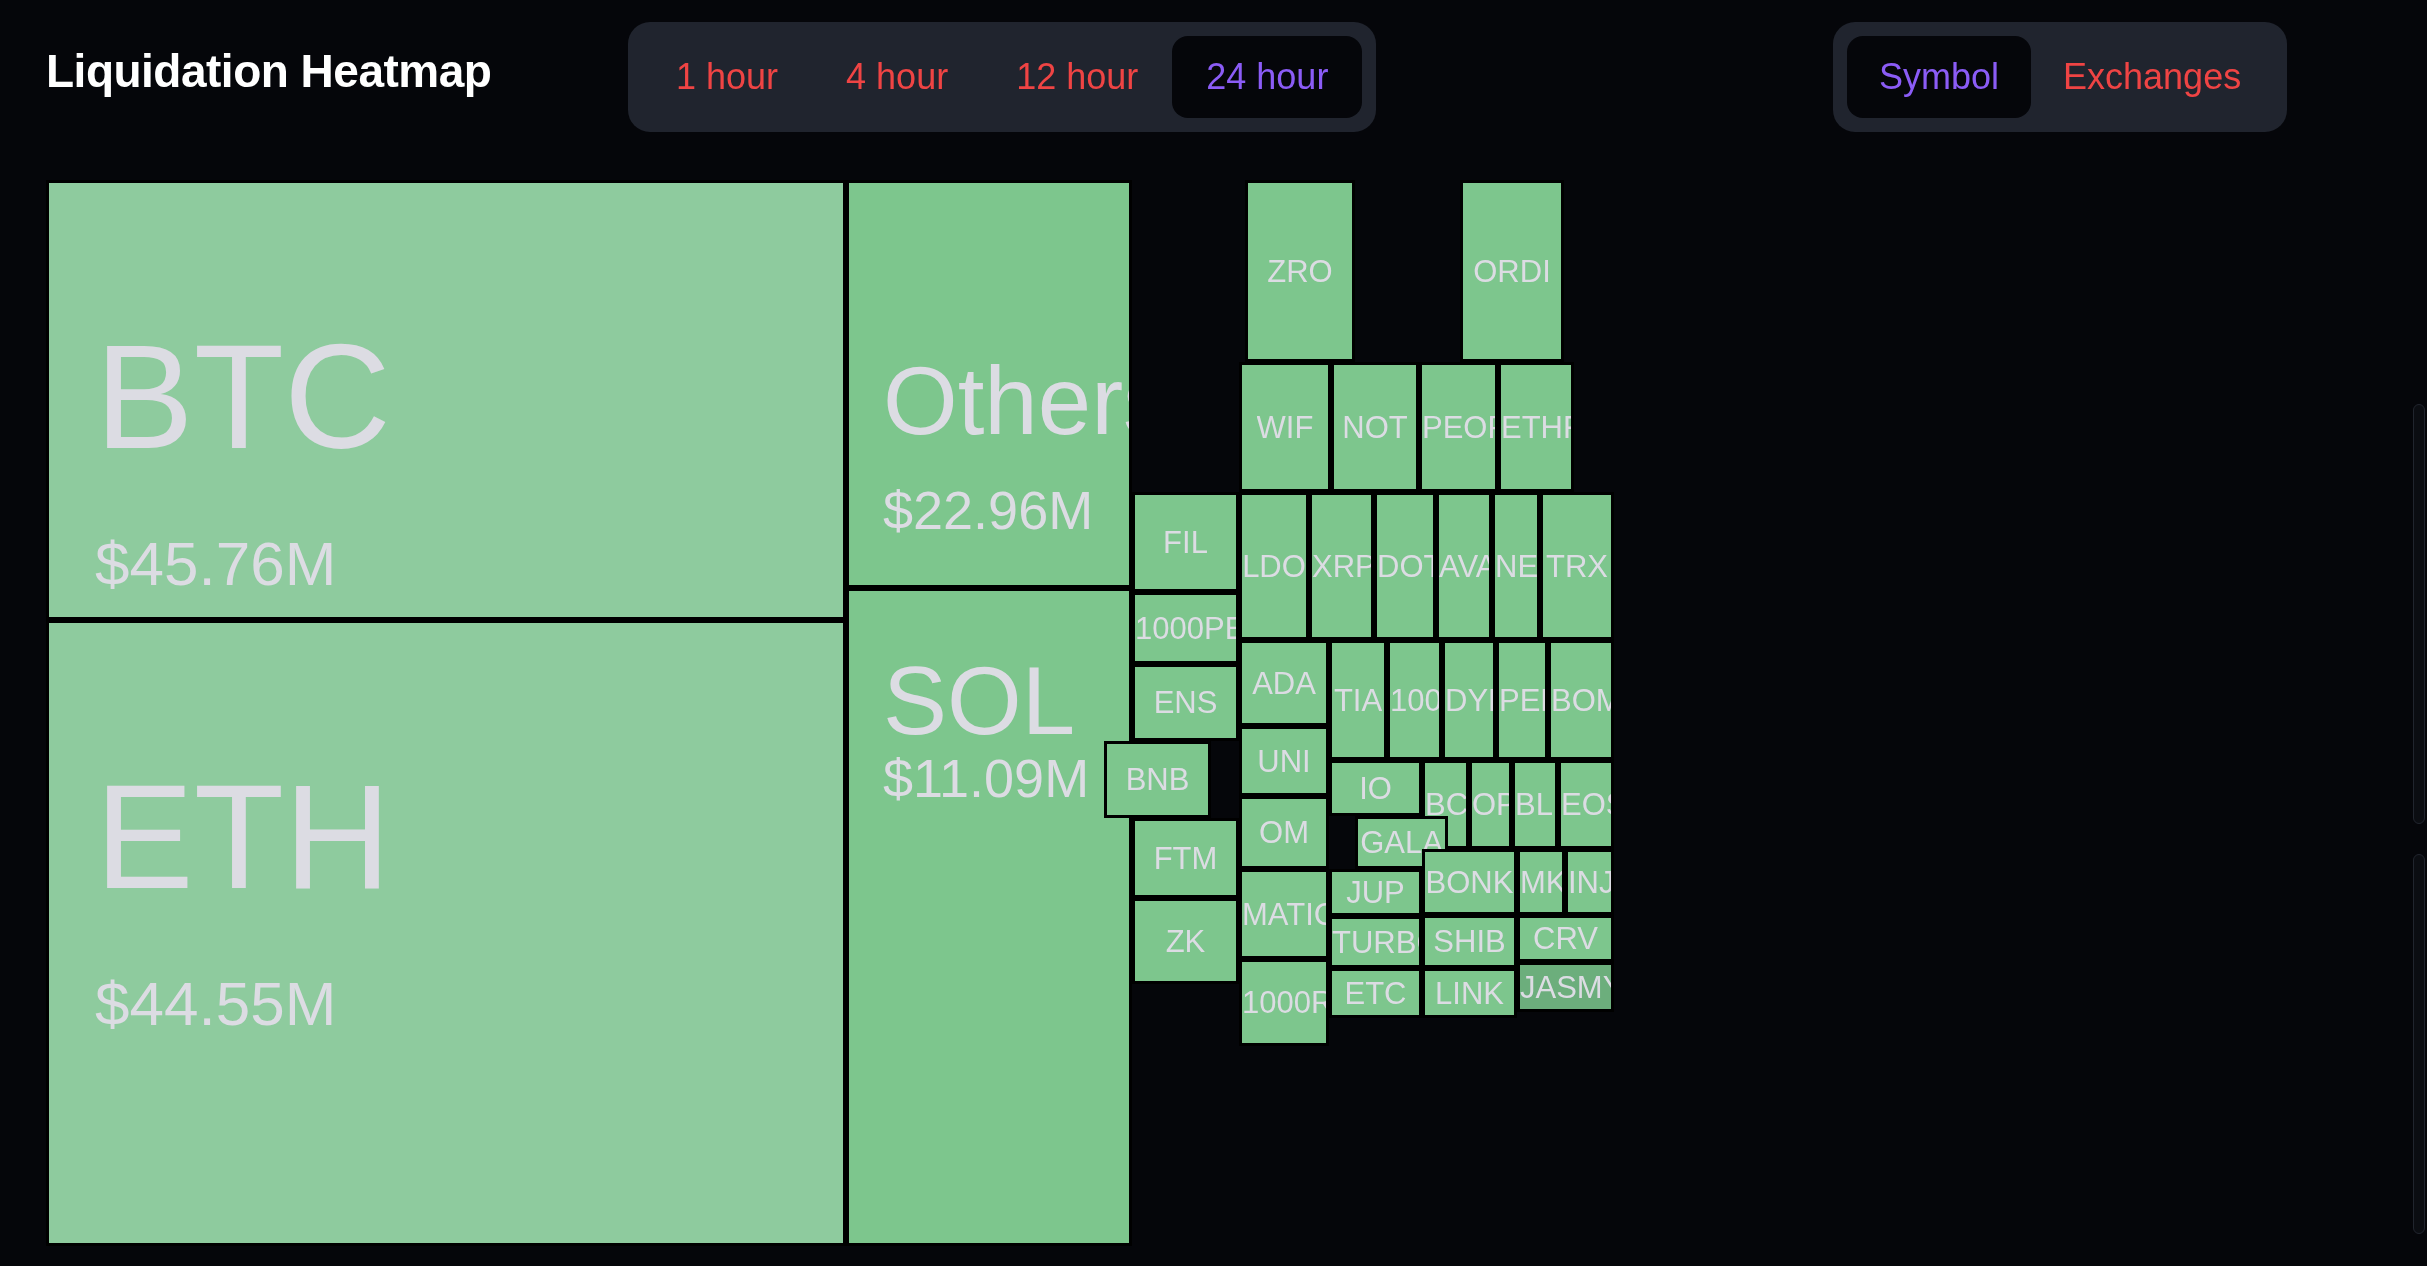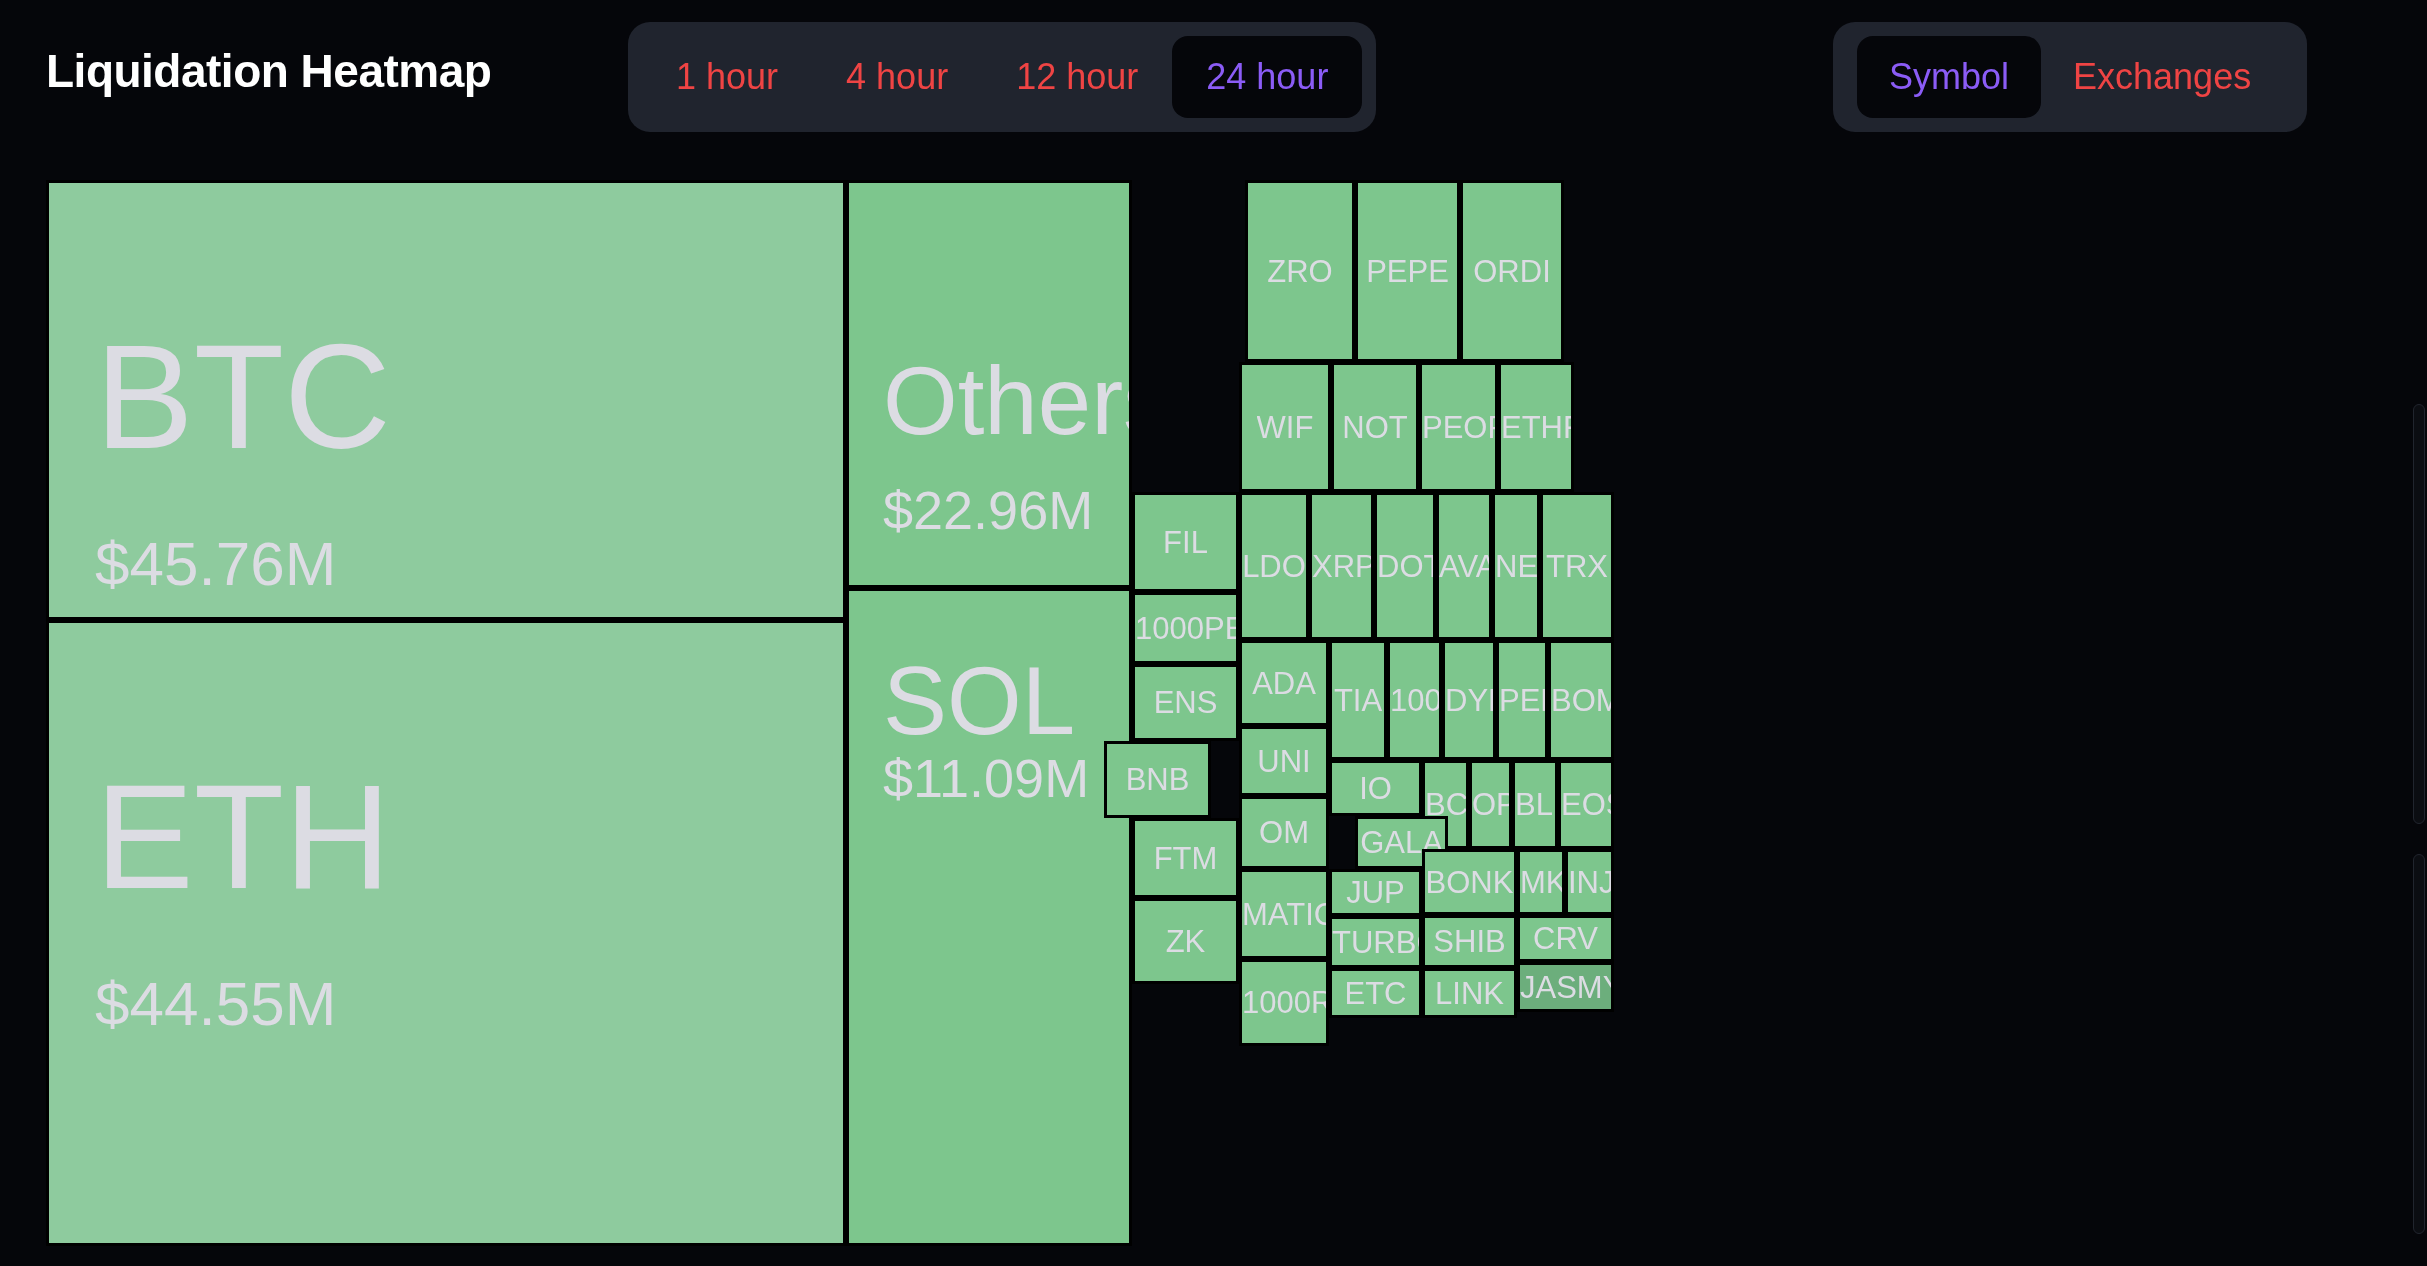--- a/index.html
+++ b/index.html
@@ -20,21 +20,21 @@
     position: absolute; left: 46px; top: 44px;
     font-size: 46px; font-weight: 700; color: #ffffff;
     letter-spacing: -0.5px; white-space: nowrap;
   }
   .segmented {
     position: absolute;
     background: #20242e; border-radius: 22px;
     display: flex; align-items: center;
   }
   #timeframe-tabs { left: 628px; top: 22px; height: 110px; padding: 14px; }
-  #view-tabs { left: 1833px; top: 22px; height: 110px; padding: 24px; }
+  #view-tabs { left: 1833px; top: 22px; height: 110px; padding: 14px; }
   .seg-btn {
     height: 82px; border-radius: 16px; border: none; background: transparent;
     color: #ef4444; font-size: 36px; font-family: "Liberation Sans", sans-serif;
     display: flex; align-items: center; justify-content: center;
     cursor: pointer; white-space: nowrap;
   }
   #timeframe-tabs .seg-btn { padding: 0 34px; }
   #view-tabs .seg-btn { padding: 0 32px; }
   .seg-btn.active { background: #05060a; color: #8b5cf6; }
 
@@ -128,23 +128,20 @@
       <span class="val">$22.96M</span>
     </div>
     <div class="tile mid mid2" id="tile-sol" style="left:800px; top:408px; width:286px; height:658px;">
       <span class="sym">SOL</span>
       <span class="val">$11.09M</span>
     </div>
 
     <div class="tile mid sm" style="left:1199px; top:0px; width:110px; height:182px;">
         <span class="sym">ZRO</span>
       </div>
-    <div class="tile mid sm" style="left:1309px; top:0px; width:105px; height:182px;">
-        <span class="sym">PEPE</span>
-      </div>
     <div class="tile mid sm" style="left:1414px; top:0px; width:104px; height:182px;">
         <span class="sym">ORDI</span>
       </div>
 
     <div class="tile mid sm" style="left:1193px; top:182px; width:92px;  height:130px;">
         <span class="sym">WIF</span>
       </div>
     <div class="tile mid sm" style="left:1285px; top:182px; width:88px;  height:130px;">
         <span class="sym">NOT</span>
       </div>

